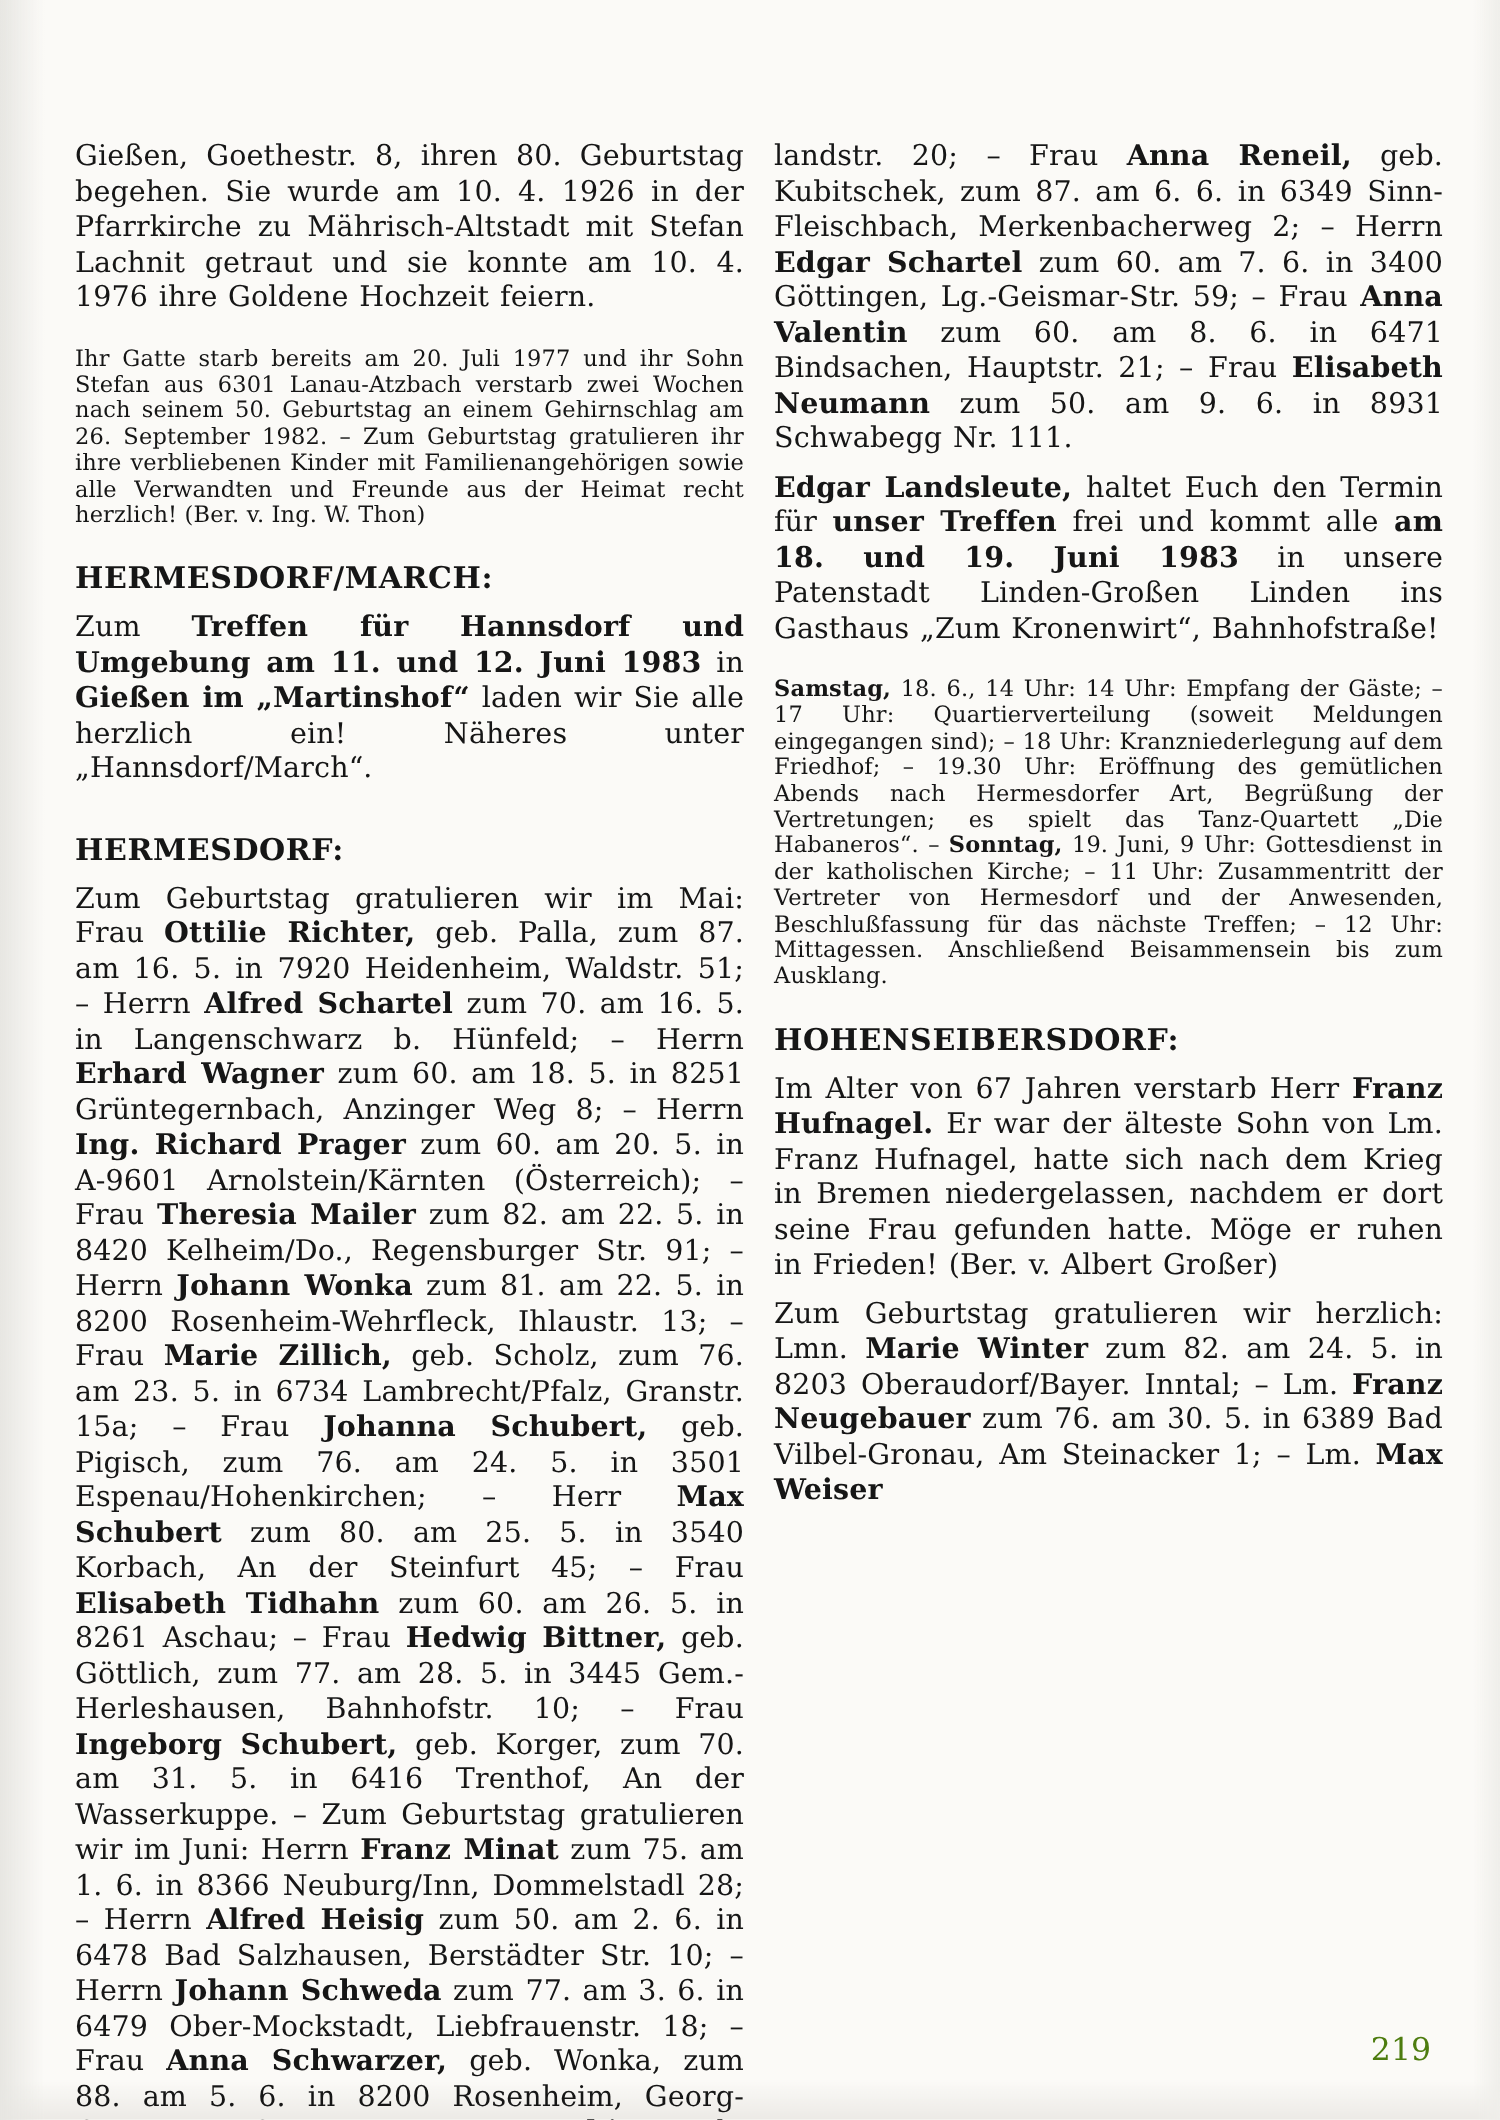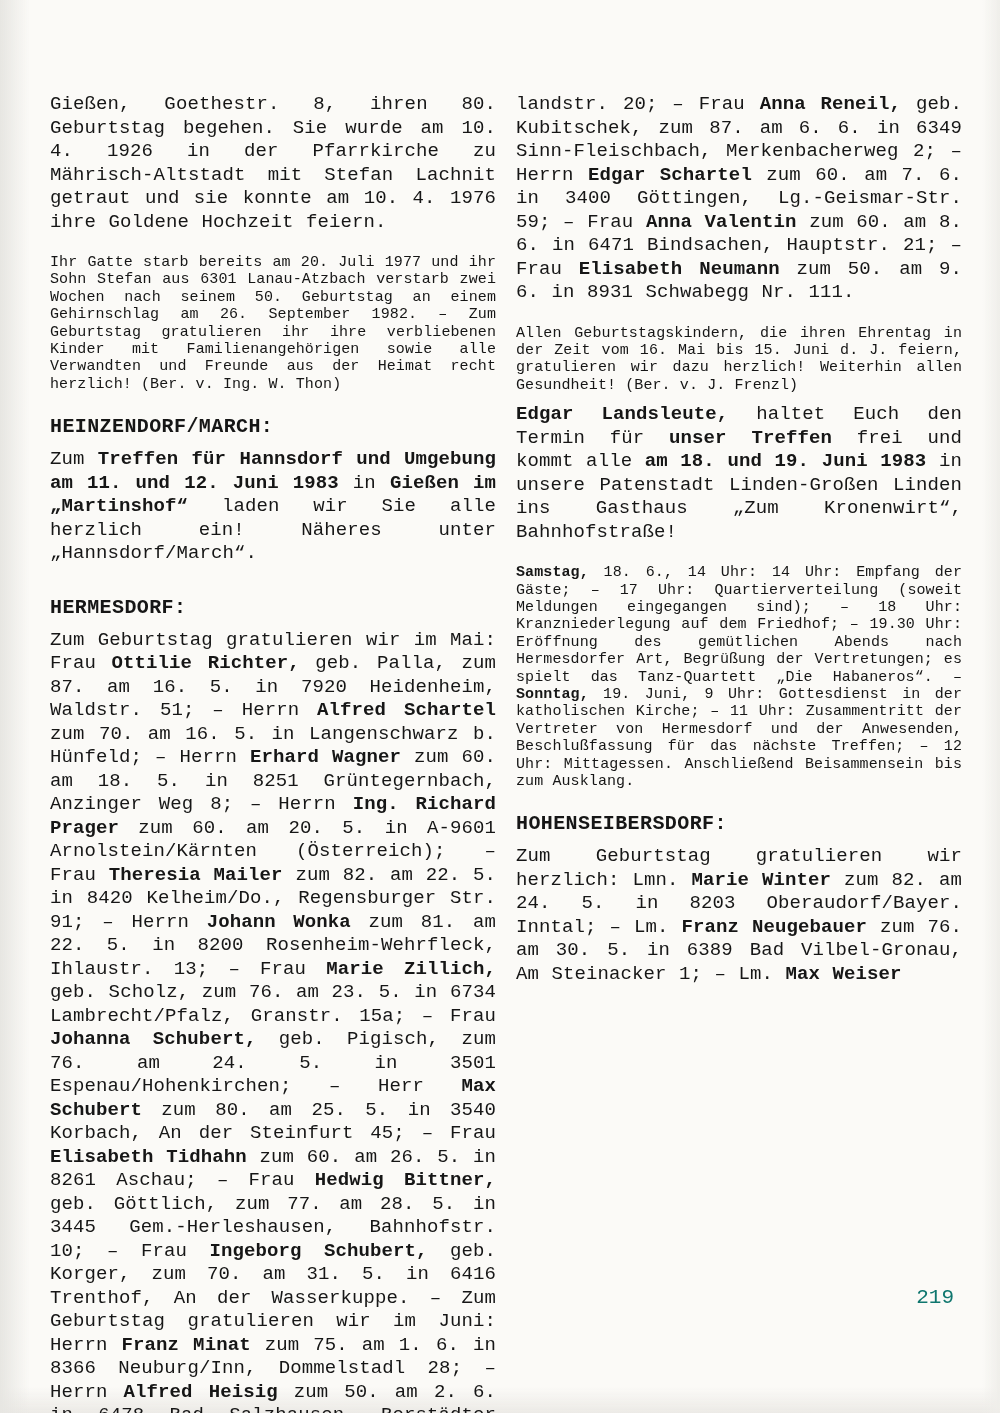--- a/index.html
+++ b/index.html
@@ -16,21 +16,20 @@
       linear-gradient(270deg, #efeeea 0px, rgba(251,250,247,0) 18px),
       linear-gradient(0deg, #eceae6 0px, rgba(251,250,247,0) 26px),
       #fbfaf7;
     color: #161616;
   }
   .page {
     position: absolute;
     left: 0; top: 0;
     width: 1000px;
     height: 1413px;
-    font-family: Liberation Mono, monospace;
   }
   .columns {
     position: absolute;
     left: 50px;
     top: 93px;
     width: 912px;
     display: flex;
     gap: 20px;
   }
   .column {
@@ -57,42 +56,42 @@
     line-height: 23px;
     font-weight: bold;
     letter-spacing: 0.4px;
     margin: 30px 0 10px 0;
   }
   .para-sm + .heading { margin-top: 22px; }
   .para b { font-weight: bold; }
   .page-number {
     position: absolute;
     right: 46px;
-    top: 1285px;
+    top: 1354px;
     font-size: 21px;
     line-height: 25px;
-    color: #0f766e;
+    color: #4d7c0f;
   }
 </style>
 </head>
 <body>
 
 <div class="page">
   <div class="columns">
     <div class="column" id="col-left">
         <p class="block para para-lg">Gießen, Goethestr. 8, ihren 80. Geburtstag begehen. Sie wurde am 10. 4. 1926 in der Pfarrkirche zu Mährisch-Altstadt mit Stefan Lachnit getraut und sie konnte am 10. 4. 1976 ihre Goldene Hochzeit feiern.</p>
         <p class="block para para-sm">Ihr Gatte starb bereits am 20. Juli 1977 und ihr Sohn Stefan aus 6301 Lanau-Atzbach verstarb zwei Wochen nach seinem 50. Geburtstag an einem Gehirnschlag am 26. September 1982. – Zum Geburtstag gratulieren ihr ihre verbliebenen Kinder mit Familienangehörigen sowie alle Verwandten und Freunde aus der Heimat recht herzlich! (Ber. v. Ing. W. Thon)</p>
-        <h2 class="block heading">HEINZENDORF/MARCH:</h2>
+        <h2 class="block heading">HERMESDORF/MARCH:</h2>
         <p class="block para para-lg">Zum <b>Treffen für Hannsdorf und Umgebung am 11. und 12. Juni 1983</b> in <b>Gießen im „Martinshof“</b> laden wir Sie alle herzlich ein! Näheres unter „Hannsdorf/March“.</p>
         <h2 class="block heading">HERMESDORF:</h2>
         <p class="block para para-lg">Zum Geburtstag gratulieren wir im Mai: Frau <b>Ottilie Richter,</b> geb. Palla, zum 87. am 16. 5. in 7920 Heidenheim, Waldstr. 51; – Herrn <b>Alfred Schartel</b> zum 70. am 16. 5. in Langenschwarz b. Hünfeld; – Herrn <b>Erhard Wagner</b> zum 60. am 18. 5. in 8251 Grüntegernbach, Anzinger Weg 8; – Herrn <b>Ing. Richard Prager</b> zum 60. am 20. 5. in A-9601 Arnolstein/Kärnten (Österreich); – Frau <b>Theresia Mailer</b> zum 82. am 22. 5. in 8420 Kelheim/Do., Regensburger Str. 91; – Herrn <b>Johann Wonka</b> zum 81. am 22. 5. in 8200 Rosenheim-Wehrfleck, Ihlaustr. 13; – Frau <b>Marie Zillich,</b> geb. Scholz, zum 76. am 23. 5. in 6734 Lambrecht/Pfalz, Granstr. 15a; – Frau <b>Johanna Schubert,</b> geb. Pigisch, zum 76. am 24. 5. in 3501 Espenau/Hohenkirchen; – Herr <b>Max Schubert</b> zum 80. am 25. 5. in 3540 Korbach, An der Steinfurt 45; – Frau <b>Elisabeth Tidhahn</b> zum 60. am 26. 5. in 8261 Aschau; – Frau <b>Hedwig Bittner,</b> geb. Göttlich, zum 77. am 28. 5. in 3445 Gem.-Herleshausen, Bahnhofstr. 10; – Frau <b>Ingeborg Schubert,</b> geb. Korger, zum 70. am 31. 5. in 6416 Trenthof, An der Wasserkuppe. – Zum Geburtstag gratulieren wir im Juni: Herrn <b>Franz Minat</b> zum 75. am 1. 6. in 8366 Neuburg/Inn, Dommelstadl 28; – Herrn <b>Alfred Heisig</b> zum 50. am 2. 6. in 6478 Bad Salzhausen, Berstädter Str. 10; – Herrn <b>Johann Schweda</b> zum 77. am 3. 6. in 6479 Ober-Mockstadt, Liebfrauenstr. 18; – Frau <b>Anna Schwarzer,</b> geb. Wonka, zum 88. am 5. 6. in 8200 Rosenheim, Georg-Quirin-Weg 6; – Frau <b>Berta Buschina,</b> geb. Barfuß, zum 75. am 5. 6. in 6335 Lahnau 1-Waldgirmes, Uh-</p>
       </div>
     <div class="column" id="col-right">
         <p class="block para para-lg">landstr. 20; – Frau <b>Anna Reneil,</b> geb. Kubitschek, zum 87. am 6. 6. in 6349 Sinn-Fleischbach, Merkenbacherweg 2; – Herrn <b>Edgar Schartel</b> zum 60. am 7. 6. in 3400 Göttingen, Lg.-Geismar-Str. 59; – Frau <b>Anna Valentin</b> zum 60. am 8. 6. in 6471 Bindsachen, Hauptstr. 21; – Frau <b>Elisabeth Neumann</b> zum 50. am 9. 6. in 8931 Schwabegg Nr. 111.</p>
-        <p class="block para para-sm">Allen Geburtstagskindern, die ihren Ehrentag in der Zeit vom 16. Mai bis 15. Juni d. J. feiern, gratulieren wir dazu herzlich! Weiterhin allen Gesundheit! (Ber. v. J. Frenzl)</p>
         <p class="block para para-lg"><b>Edgar Landsleute,</b> haltet Euch den Termin für <b>unser Treffen</b> frei und kommt alle <b>am 18. und 19. Juni 1983</b> in unsere Patenstadt Linden-Großen Linden ins Gasthaus „Zum Kronenwirt“, Bahnhofstraße!</p>
         <p class="block para para-sm"><b>Samstag,</b> 18. 6., 14 Uhr: 14 Uhr: Empfang der Gäste; – 17 Uhr: Quartierverteilung (soweit Meldungen eingegangen sind); – 18 Uhr: Kranzniederlegung auf dem Friedhof; – 19.30 Uhr: Eröffnung des gemütlichen Abends nach Hermesdorfer Art, Begrüßung der Vertretungen; es spielt das Tanz-Quartett „Die Habaneros“. – <b>Sonntag,</b> 19. Juni, 9 Uhr: Gottesdienst in der katholischen Kirche; – 11 Uhr: Zusammentritt der Vertreter von Hermesdorf und der Anwesenden, Beschlußfassung für das nächste Treffen; – 12 Uhr: Mittagessen. Anschließend Beisammensein bis zum Ausklang.</p>
         <h2 class="block heading">HOHENSEIBERSDORF:</h2>
+        <p class="block para para-lg">Im Alter von 67 Jahren verstarb Herr <b>Franz Hufnagel.</b> Er war der älteste Sohn von Lm. Franz Hufnagel, hatte sich nach dem Krieg in Bremen niedergelassen, nachdem er dort seine Frau gefunden hatte. Möge er ruhen in Frieden! (Ber. v. Albert Großer)</p>
         <p class="block para para-lg">Zum Geburtstag gratulieren wir herzlich: Lmn. <b>Marie Winter</b> zum 82. am 24. 5. in 8203 Oberaudorf/Bayer. Inntal; – Lm. <b>Franz Neugebauer</b> zum 76. am 30. 5. in 6389 Bad Vilbel-Gronau, Am Steinacker 1; – Lm. <b>Max Weiser</b></p>
       </div>
   </div>
   <div class="page-number">219</div>
 </div>
 
 </body></html>

